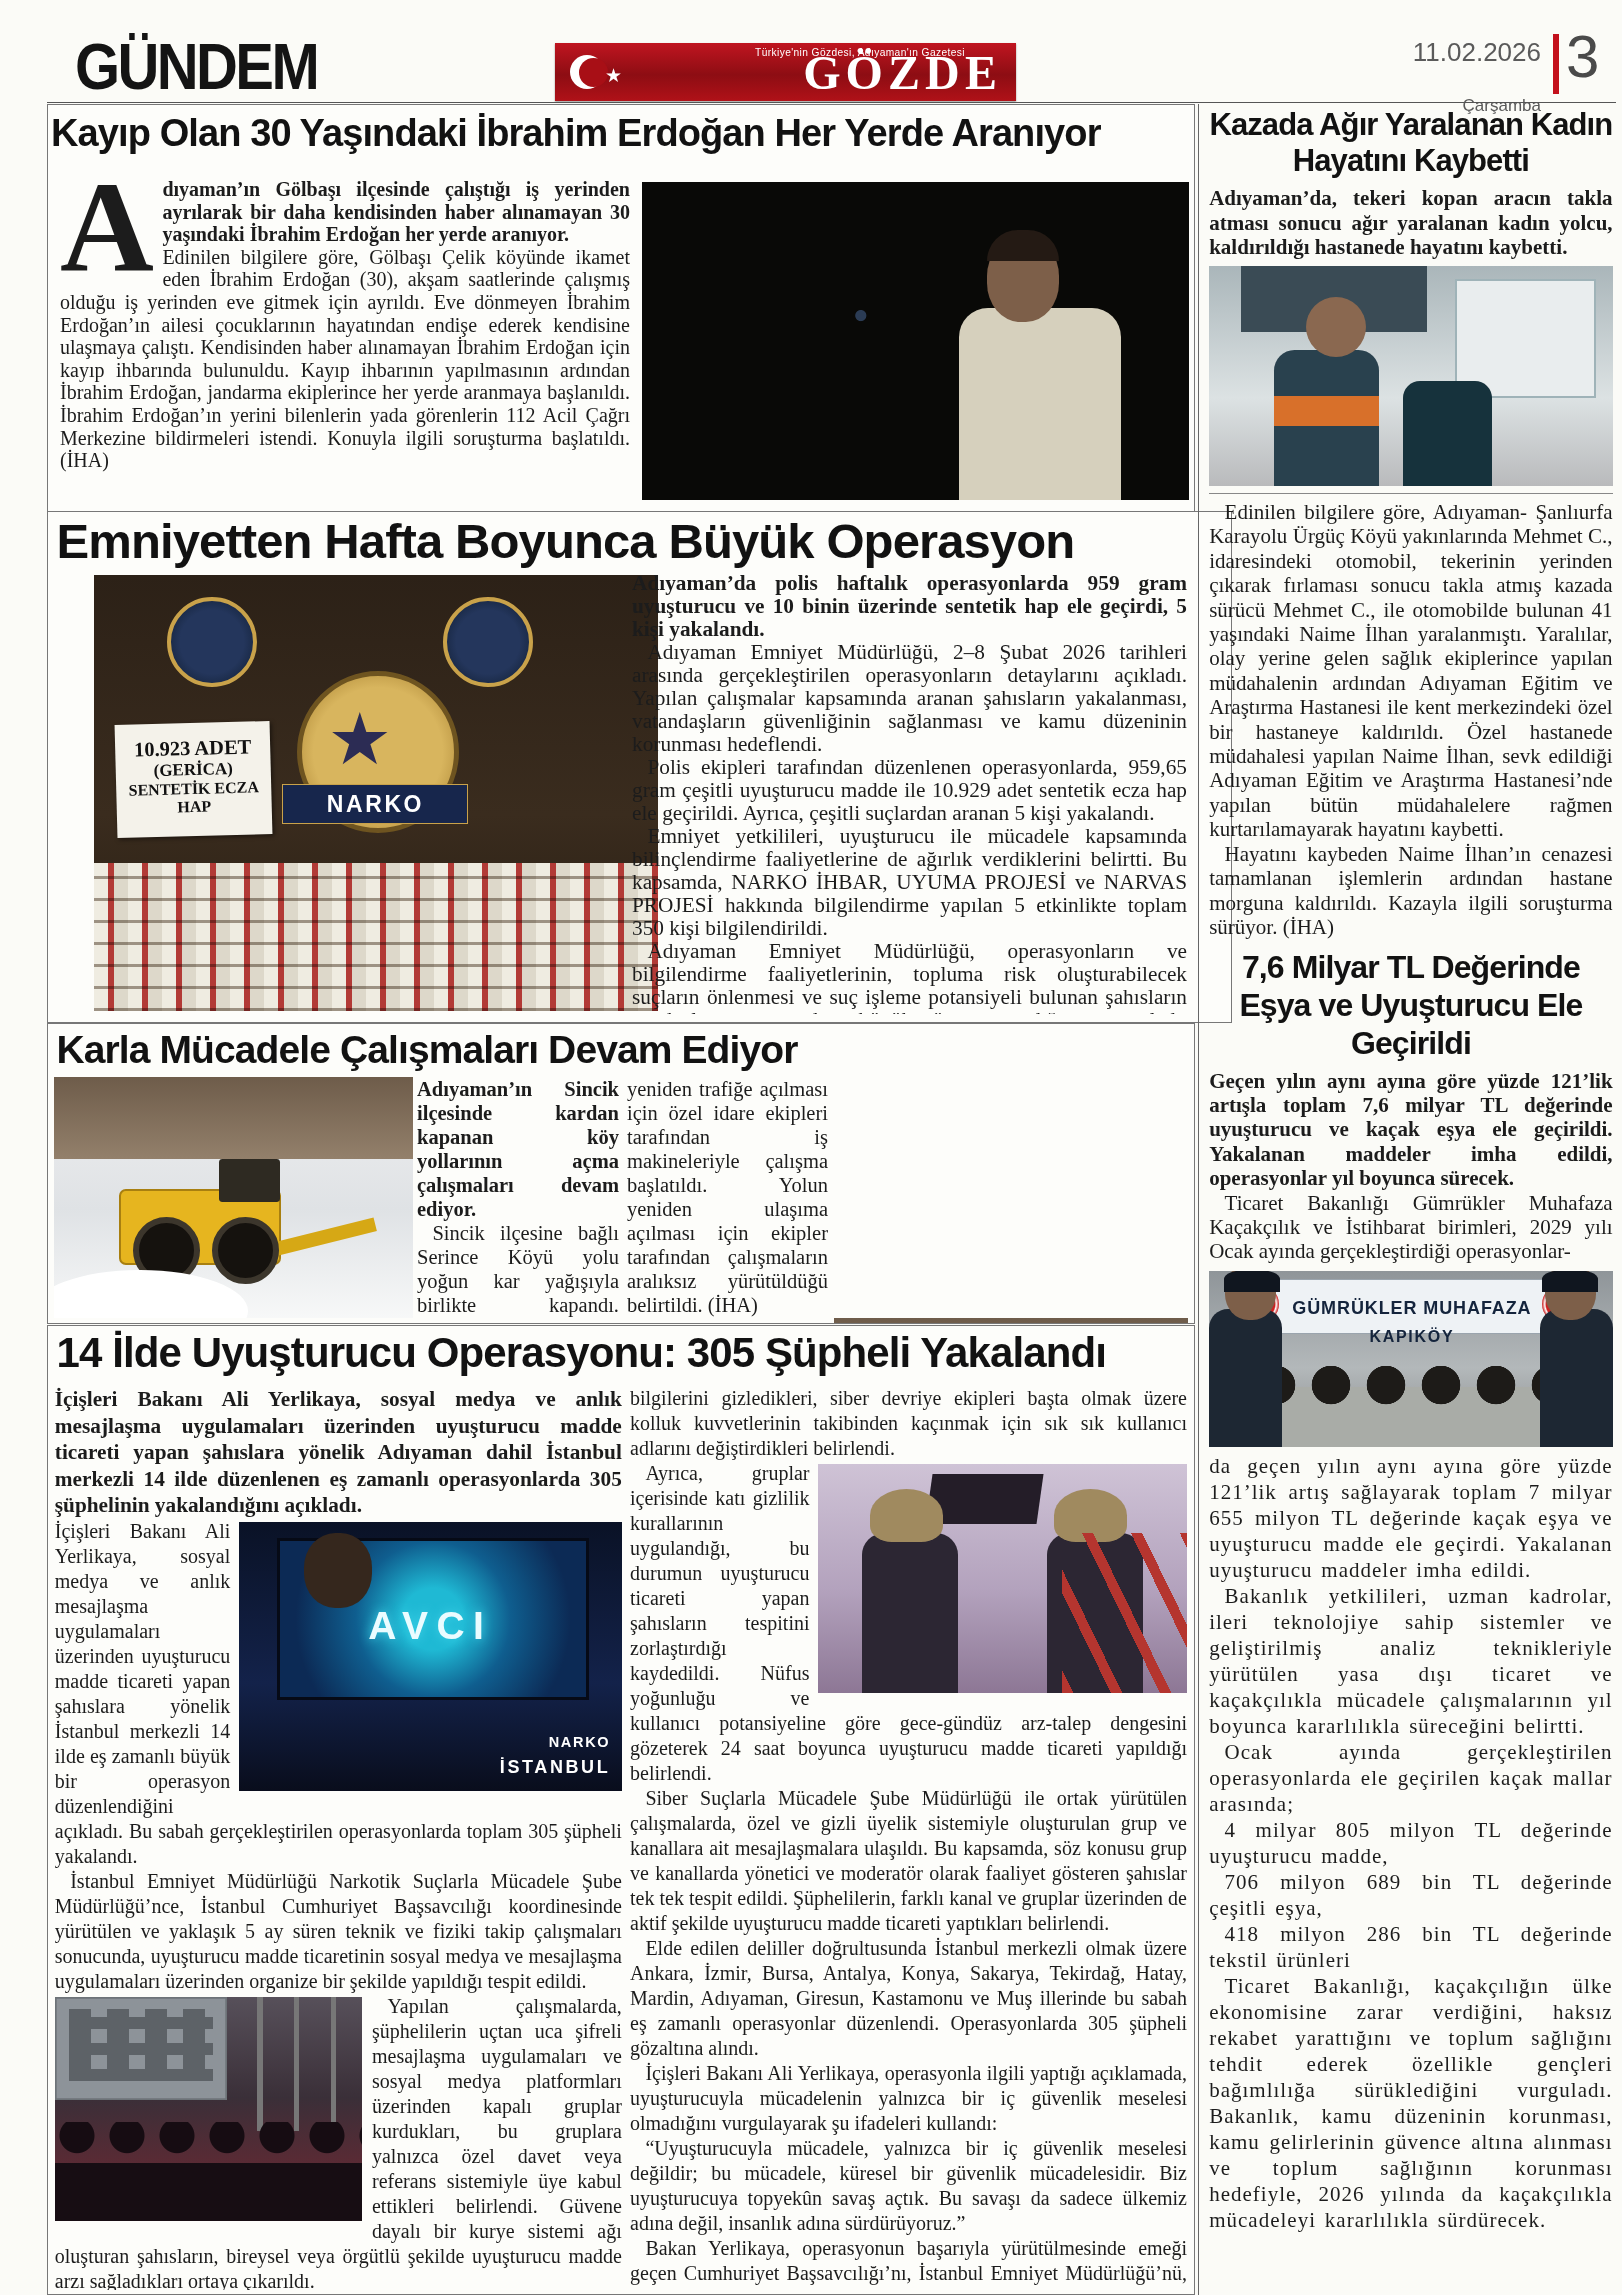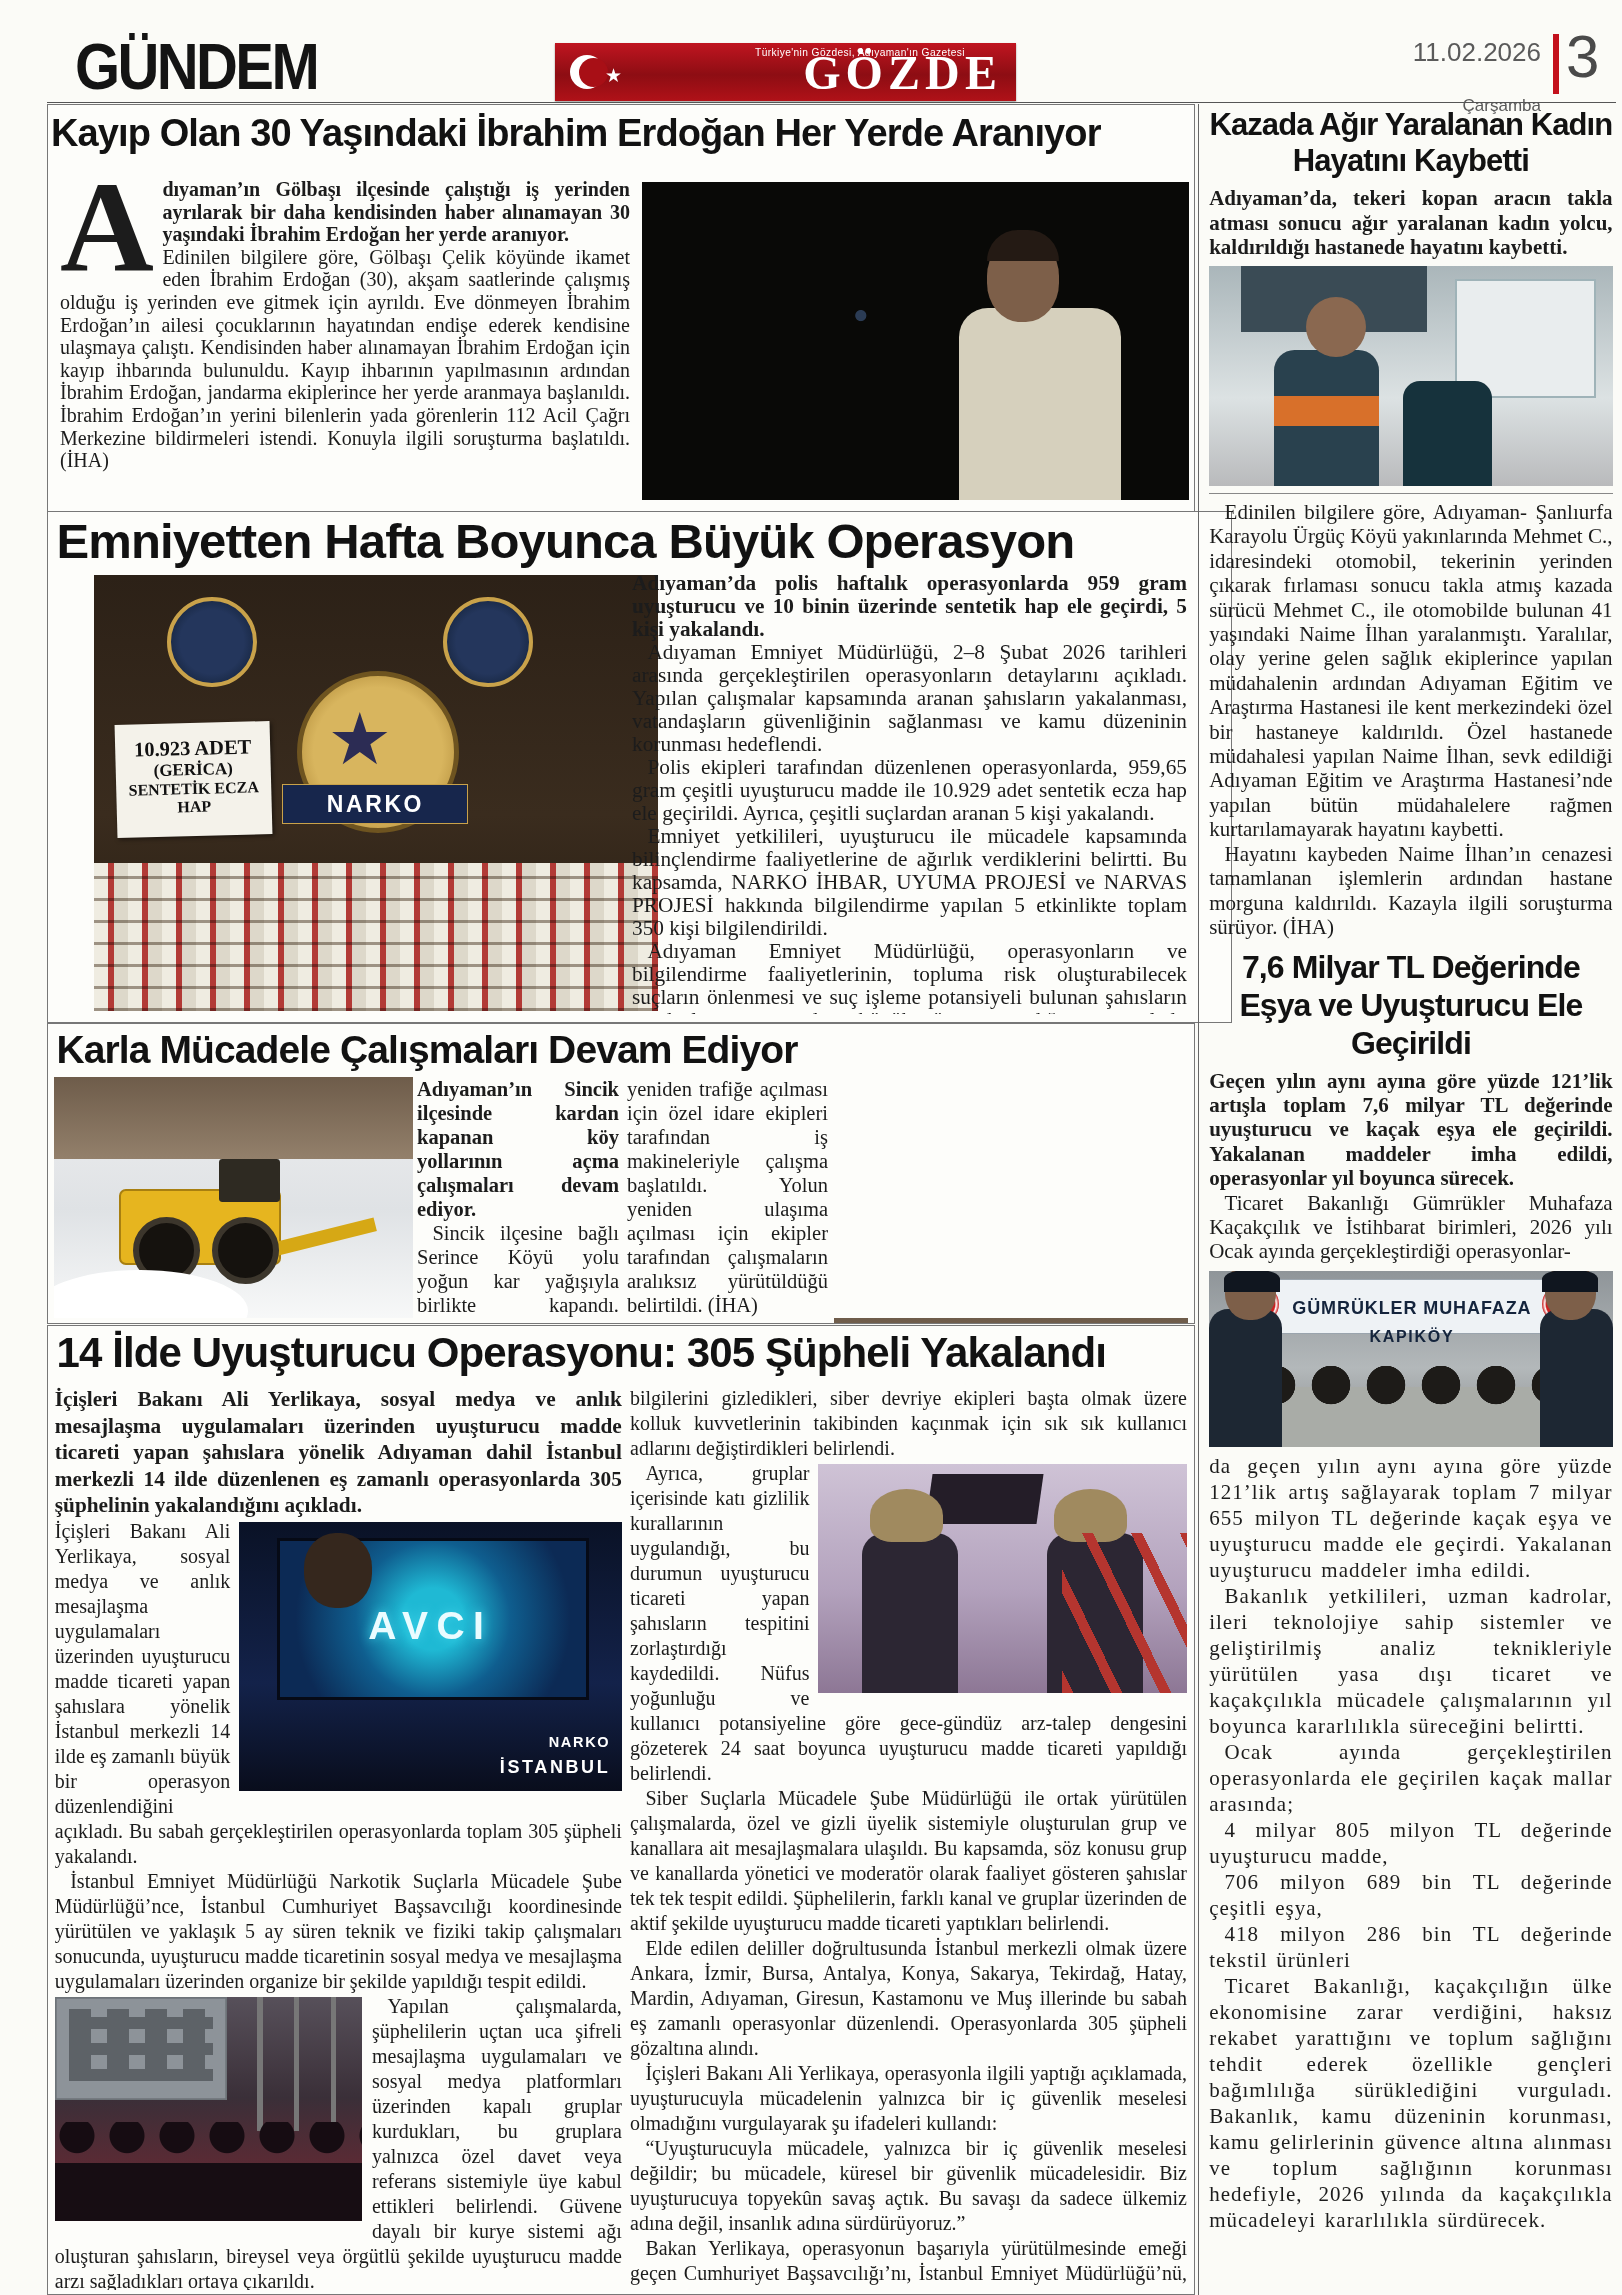--- a/index.html
+++ b/index.html
@@ -288,21 +288,21 @@
       <div class="medic1"></div>
       <div class="medic2"></div>
       <div class="medic-head"></div>
     </div>
     <hr class="rule">
     <p class="ind">Edinilen bilgilere göre, Adıyaman- Şanlıurfa Karayolu Ürgüç Köyü yakınlarında Mehmet C., idaresindeki otomobil, tekerinin yerinden çıkarak fırlaması sonucu takla atmış kazada sürücü Mehmet C., ile otomobilde bulunan 41 yaşındaki Naime İlhan yaralanmıştı. Yaralılar, olay yerine gelen sağlık ekiplerince yapılan müdahalenin ardından Adıyaman Eğitim ve Araştırma Hastanesi ile kent merkezindeki özel bir hastaneye kaldırıldı. Özel hastanede müdahalesi yapılan Naime İlhan, sevk edildiği Adıyaman Eğitim ve Araştırma Hastanesi’nde yapılan bütün müdahalelere rağmen kurtarılamayarak hayatını kaybetti.</p>
     <p class="ind">Hayatını kaybeden Naime İlhan’ın cenazesi tamamlanan işlemlerin ardından hastane morguna kaldırıldı. Kazayla ilgili soruşturma sürüyor. (İHA)</p>
 
     <div class="r-hl2">7,6 Milyar TL Değerinde Eşya ve Uyuşturucu Ele Geçirildi</div>
     <p class="lead">Geçen yılın aynı ayına göre yüzde 121’lik artışla toplam 7,6 milyar TL değerinde uyuşturucu ve kaçak eşya ele geçirildi. Yakalanan maddeler imha edildi, operasyonlar yıl boyunca sürecek.</p>
-    <p class="ind">Ticaret Bakanlığı Gümrükler Muhafaza Kaçakçılık ve İstihbarat birimleri, 2026 yılı Ocak ayında gerçekleştirdiği operasyonlar-</p>
+    <p class="ind">Ticaret Bakanlığı Gümrükler Muhafaza Kaçakçılık ve İstihbarat birimleri, 2029 yılı Ocak ayında gerçekleştirdiği operasyonlar-</p>
     <div class="ph ph-customs" style="width:100%;height:176px;margin:6.8px 0;">
       <div class="cbanner">
         <span class="c1">GÜMRÜKLER MUHAFAZA</span>
         <span class="c2">KAPIKÖY</span>
       </div>
       <div class="clogo cl1"></div>
       <div class="clogo cl2"></div>
       <div class="ctable"></div>
       <div class="goods"></div>
       <div class="officer of1"></div>

